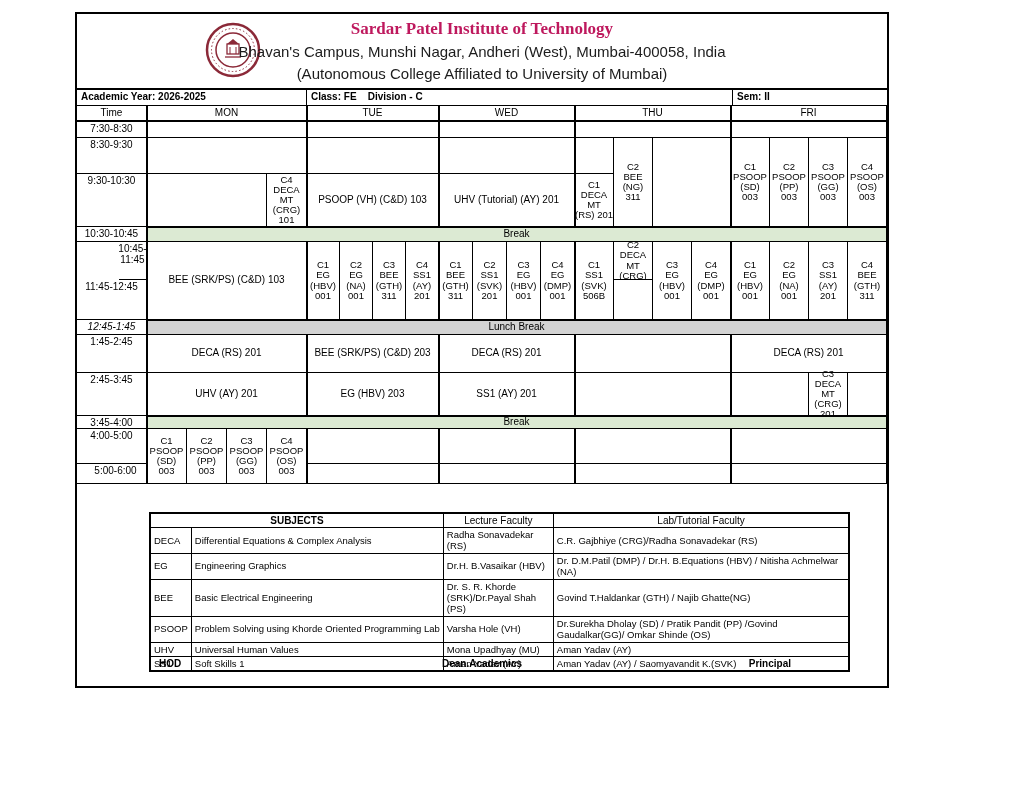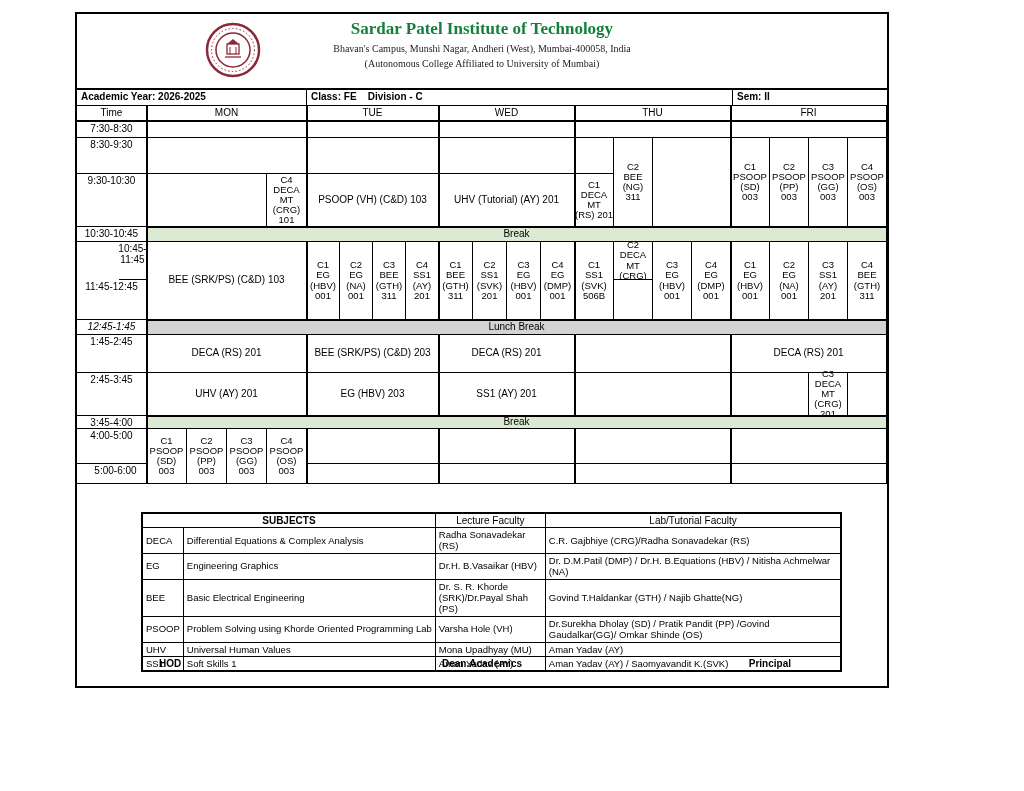--- a/index.html
+++ b/index.html
@@ -5,22 +5,22 @@
   html,body{margin:0;padding:0;background:#fff;}
   .page{position:relative;width:1024px;height:791px;background:#fff;
         font-family:"Liberation Sans",sans-serif;color:#000;overflow:hidden;}
   .doc{position:absolute;left:75px;top:12px;width:814px;height:676px;
        border:2px solid #000;box-sizing:border-box;background:#fff;}
 
   
   .hdr-block{position:absolute;left:0;top:0;width:100%;height:74px;border-bottom:2px solid #000;}
   .seal{position:absolute;left:128px;top:8px;width:56px;height:56px;}
   .titles{position:absolute;left:0;top:4px;width:100%;text-align:center;}
-  .inst-title{font-family:"Liberation Serif",serif;font-weight:bold;font-size:17px;color:#15803d;line-height:1.35;}
-  .inst-sub{font-family:Liberation Serif, serif;font-size:10px;color:#1c1c1c;line-height:1.5;}
+  .inst-title{font-family:"Liberation Serif",serif;font-weight:bold;font-size:17px;color:#be185d;line-height:1.35;}
+  .inst-sub{font-family:Liberation Sans, sans-serif;font-size:15px;color:#1c1c1c;line-height:1.5;}
 
   
   .info-bar{position:absolute;left:0;top:76px;width:100%;height:16px;display:flex;
             border-bottom:1px solid #000;box-sizing:border-box;font-size:10px;font-weight:bold;}
   .info-cell{box-sizing:border-box;border-right:1px solid #000;padding:1px 0 0 4px;white-space:pre;overflow:hidden;}
   .info-cell:nth-child(1){width:230px;}
   .info-cell:nth-child(2){width:426px;}
   .info-cell:nth-child(3){flex:1;border-right:none;}
 
   
@@ -30,21 +30,21 @@
   .cell{box-sizing:border-box;border-right:1px solid #000;border-bottom:1px solid #000;
         background:#fff;display:flex;align-items:center;justify-content:center;text-align:center;
         font-size:9.5px;line-height:1.06;white-space:pre-line;overflow:visible;}
   .cell.dL{box-shadow:inset 1px 0 0 #000;}
   .cell.hdr{font-size:10px;border-bottom:2px solid #000;}
   .cell.time{font-size:10px;align-items:flex-start;padding-top:2px;}
   .cell.band{font-size:10px;border-top:1px solid #000;}
   .cell.wide{font-size:10px;}
 
   
-  .subjects{position:absolute;left:64px;top:498px;border-collapse:collapse;table-layout:fixed;border-radius:11px;}
+  .subjects{position:absolute;left:72px;top:498px;border-collapse:collapse;table-layout:fixed;border-radius:11px;}
   .subjects th,.subjects td{border:1px solid #000;font-size:9.5px;padding:1px 3px;line-height:1.2;
                             overflow:hidden;text-align:left;vertical-align:middle;}
   .subjects{border:2px solid #000;}
   .subjects th{font-size:10px;text-align:center;padding:0 3px;height:13px;}
   th.subj-h{font-weight:bold;}
   th.fac-h{font-weight:normal;}
   td.code{white-space:nowrap;}
   td.sname{white-space:nowrap;}
 
   

